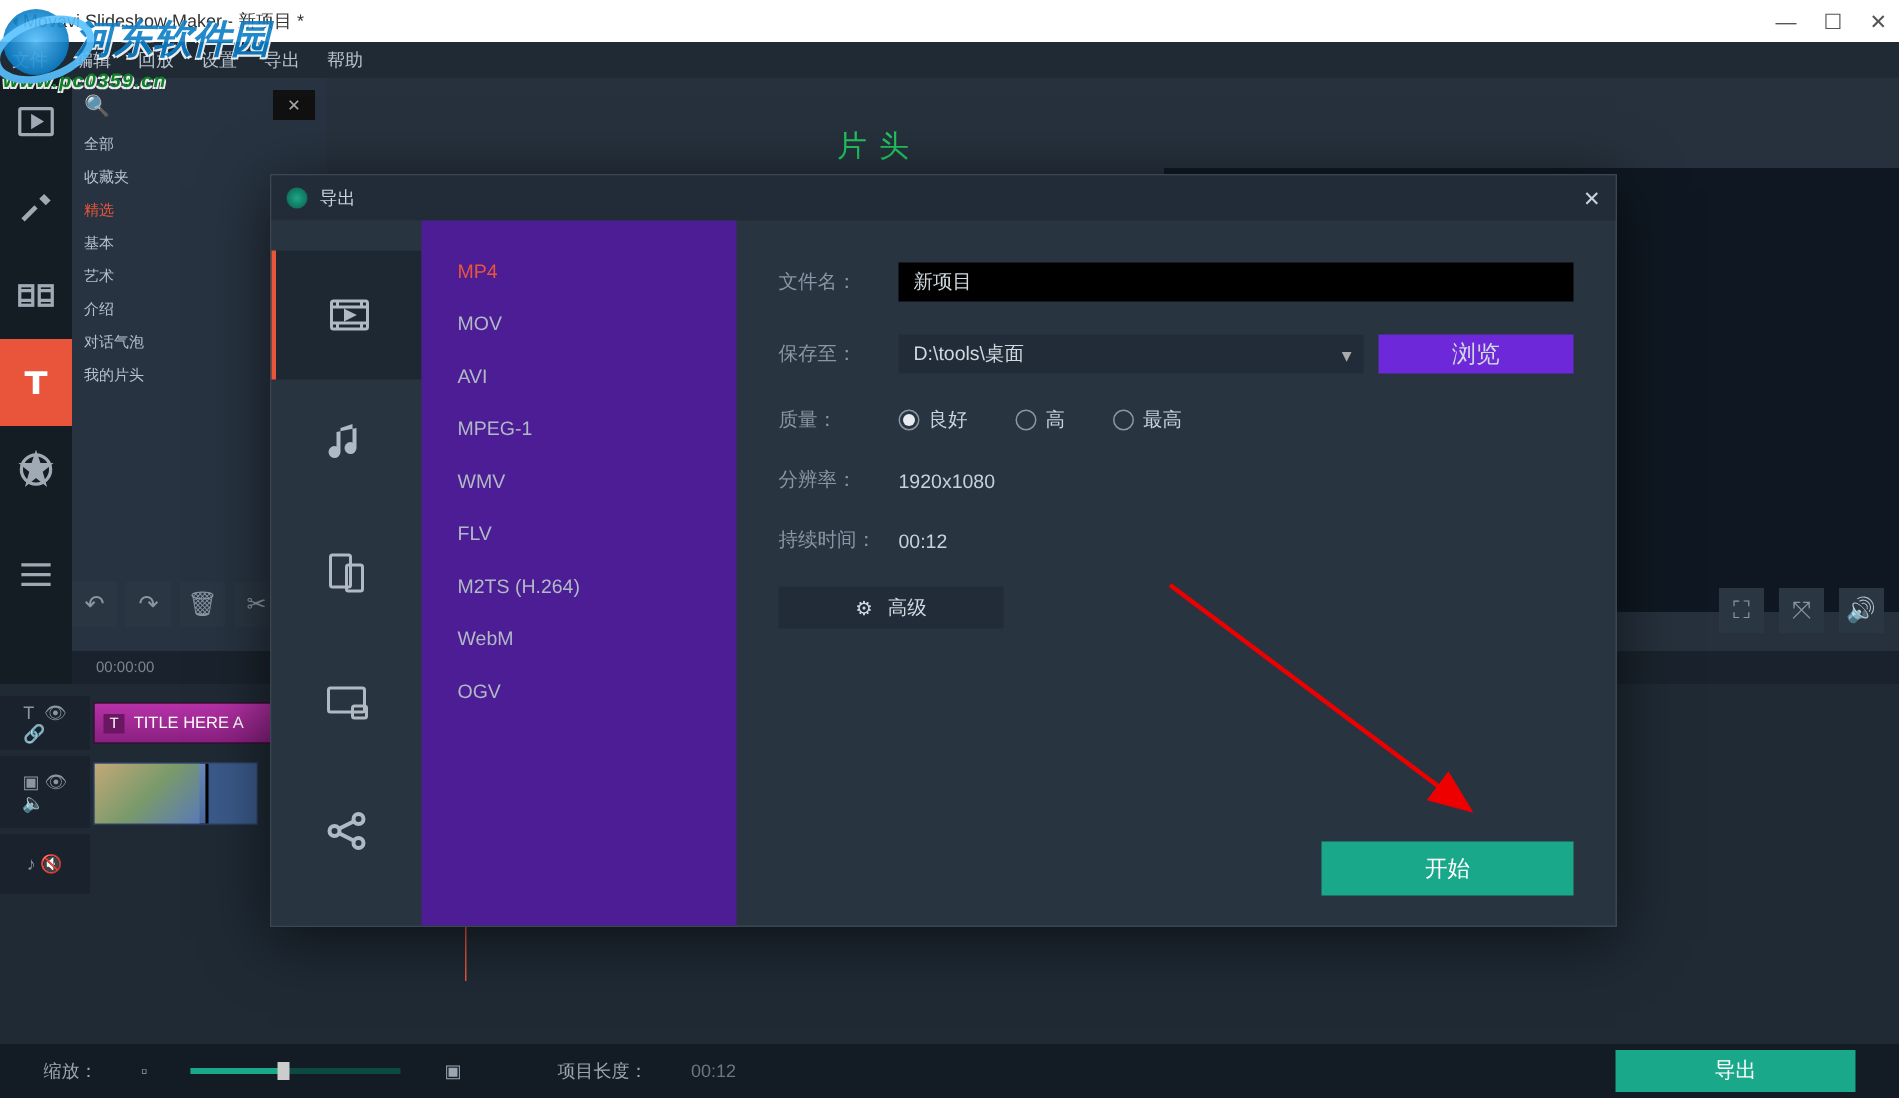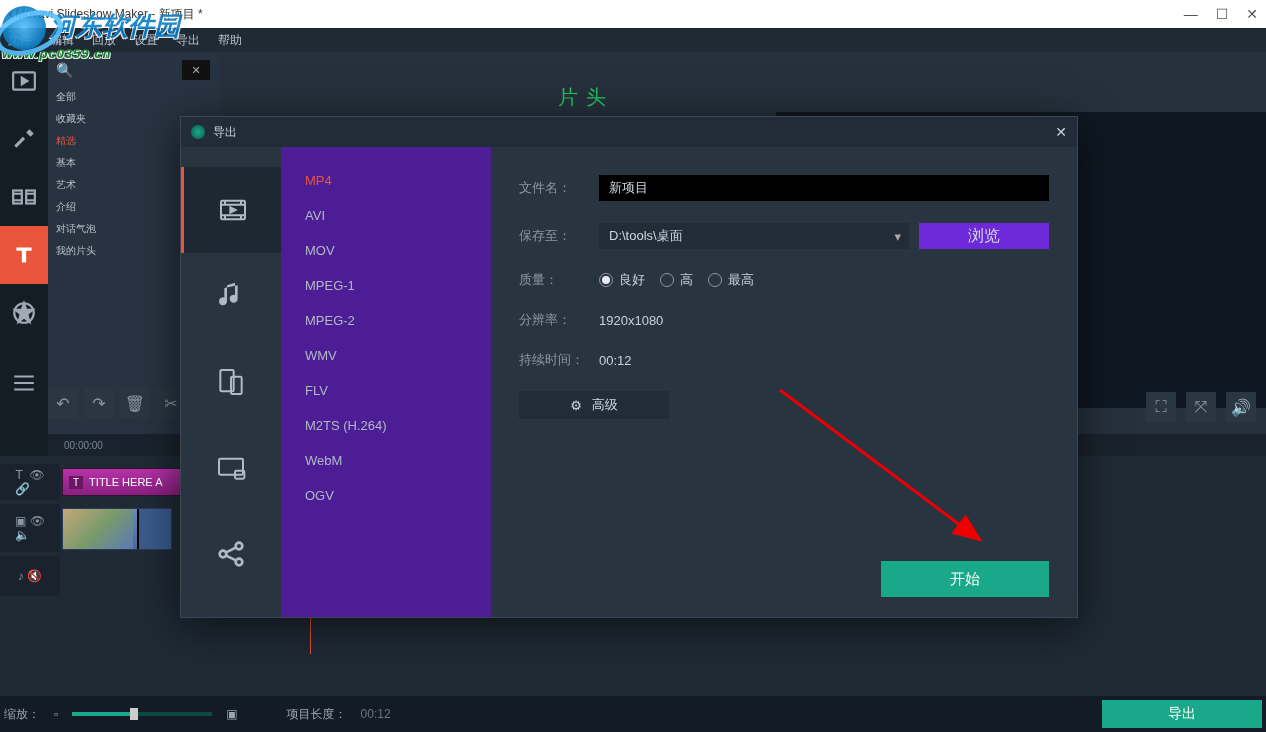--- a/index.html
+++ b/index.html
@@ -39,21 +39,21 @@
 .timeline{position:absolute;left:0;right:0;top:456px;bottom:0;background:#1f2a35}
 .track-head{position:absolute;left:0;width:60px;background:#1a232d;display:flex;flex-direction:column;align-items:center;justify-content:center;color:#8a96a3;font-size:12px}
 .track-area{position:absolute;left:60px;right:0}
 .title-clip{position:absolute;top:12px;left:2px;height:28px;width:150px;background:linear-gradient(#b632a8,#8a2080);color:#fff;font-size:11px;display:flex;align-items:center;padding-left:6px;border:1px solid #3a0f35;overflow:hidden}
 .title-clip .tt{background:#6a1660;padding:1px 4px;margin-right:6px;font-size:10px}
 .video-clip{position:absolute;top:52px;left:2px;height:42px;width:110px;background:linear-gradient(#6a8ac0,#4a6a9a);border:1px solid #2a3a5a;overflow:hidden}
 .video-clip .thumb2{position:absolute;width:70px;height:42px;background:linear-gradient(135deg,#c4a878 0,#7a9a6a 50%,#5a7aba 100%)}
 .video-clip .thumb3{position:absolute;left:74px;width:36px;height:42px;background:#3a5a8a;border-left:2px solid #000}
 .playhead{position:absolute;left:310px;top:434px;width:0;height:220px;border-left:1px solid #e9553b}
 .playhead::before{content:"";position:absolute;top:-6px;left:-5px;width:0;height:0;border-left:5px solid transparent;border-right:5px solid transparent;border-top:8px solid #e9553b}
-.bottombar{position:absolute;left:0;right:0;bottom:0;height:36px;background:#131b24;display:flex;align-items:center;padding:0 4px;color:#9aa6b2;font-size:12px;gap:14px}
+.bottombar{position:absolute;left:0;right:0;bottom:0;height:36px;background:#131b24;display:flex;align-items:center;padding:0 29px;color:#9aa6b2;font-size:12px;gap:29px}
 .zoom-slider{width:140px;height:4px;background:#0a4a42;position:relative}
 .zoom-slider .fill{position:absolute;height:4px;width:60px;background:#1aa88a}
 .zoom-slider .knob{position:absolute;left:58px;top:-4px;width:8px;height:12px;background:#ccc}
 .export-btn{margin-left:auto;width:160px;height:28px;background:#1aa88a;color:#fff;display:flex;align-items:center;justify-content:center;font-size:14px;cursor:pointer}
 
 .modal{position:absolute;top:116px;left:180px;width:898px;height:502px;background:#283440;border:1px solid #3a4652;z-index:100;box-shadow:0 8px 40px rgba(0,0,0,.6)}
 .modal-title{height:30px;background:#222c38;display:flex;align-items:center;padding:0 10px;color:#c8d2dc;font-size:12px}
 .modal-title .dot{width:14px;height:14px;border-radius:50%;background:radial-gradient(#1aa88a,#0d5a48);margin-right:8px}
 .modal-title .mclose{margin-left:auto;font-size:14px;cursor:pointer;color:#c8d2dc}
 .modal-body{display:flex;height:calc(100% - 30px)}
@@ -64,21 +64,21 @@
 .fmt-list{width:210px;background:#4c1d95;padding:16px 0;overflow-y:auto}
 .fmt{padding:10px 24px;color:#b0bac5;font-size:13px;cursor:pointer}
 .fmt.sel{color:#e9553b}
 .settings{flex:1;padding:28px 28px 18px 28px;position:relative}
 .frow{display:flex;align-items:center;margin-bottom:22px;font-size:13px;color:#8a96a3}
 .flabel{width:80px}
 .input{flex:1;height:26px;background:#000000;color:#d0d8e0;padding:0 10px;border:none;font-size:13px}
 .select{flex:1;height:26px;background:#212c38;color:#d0d8e0;padding:0 10px;display:flex;align-items:center;position:relative}
 .select::after{content:"▾";position:absolute;right:8px;color:#aaa}
 .browse{width:130px;height:26px;margin-left:10px;background:#6d28d9;color:#d0d8e0;display:flex;align-items:center;justify-content:center;font-size:16px;cursor:pointer}
-.radios{display:flex;gap:15px;}
+.radios{display:flex;gap:32px;}
 .radio{display:flex;align-items:center;gap:6px;color:#c8d2dc;cursor:pointer}
 .rcircle{width:14px;height:14px;border-radius:50%;border:1px solid #8a96a3;display:inline-block;position:relative}
 .rcircle.on::after{content:"";position:absolute;inset:2px;border-radius:50%;background:#e8ecf0}
 .fval{color:#c8d2dc}
 .adv{width:150px;height:28px;background:#212c38;display:flex;align-items:center;justify-content:center;gap:10px;color:#d0d8e0;font-size:13px;cursor:pointer}
 .start-btn{position:absolute;right:28px;bottom:20px;width:168px;height:36px;background:#1aa88a;color:#fff;display:flex;align-items:center;justify-content:center;font-size:15px;cursor:pointer}
 .arrow{position:absolute;pointer-events:none;z-index:120}
 </style>
 </head>
 <body>
@@ -265,24 +265,23 @@
           <svg viewBox="0 0 24 24" fill="none" stroke="currentColor" stroke-width="2">
             <circle cx="6" cy="12" r="2.5"></circle>
             <circle cx="18" cy="6" r="2.5"></circle>
             <circle cx="18" cy="18" r="2.5"></circle>
             <path d="M8 11l8-4M8 13l8 4"></path>
           </svg>
         </div>
     </div>
     <div class="fmt-list">
       <div class="fmt sel">MP4</div>
+      <div class="fmt">MOV</div>
       <div class="fmt">AVI</div>
-      <div class="fmt">MOV</div>
       <div class="fmt">MPEG-1</div>
-      <div class="fmt">MPEG-2</div>
       <div class="fmt">WMV</div>
       <div class="fmt">FLV</div>
       <div class="fmt">M2TS (H.264)</div>
       <div class="fmt">WebM</div>
       <div class="fmt">OGV</div>
     </div>
     <div class="settings">
       <div class="frow">
         <div class="flabel">文件名：</div>
         <input class="input" value="新项目" style="">

